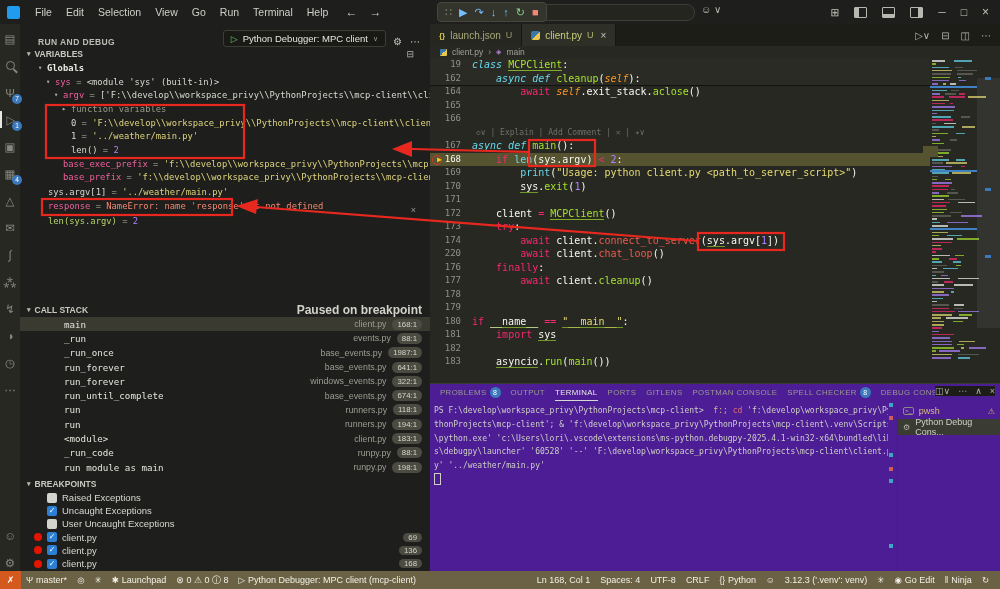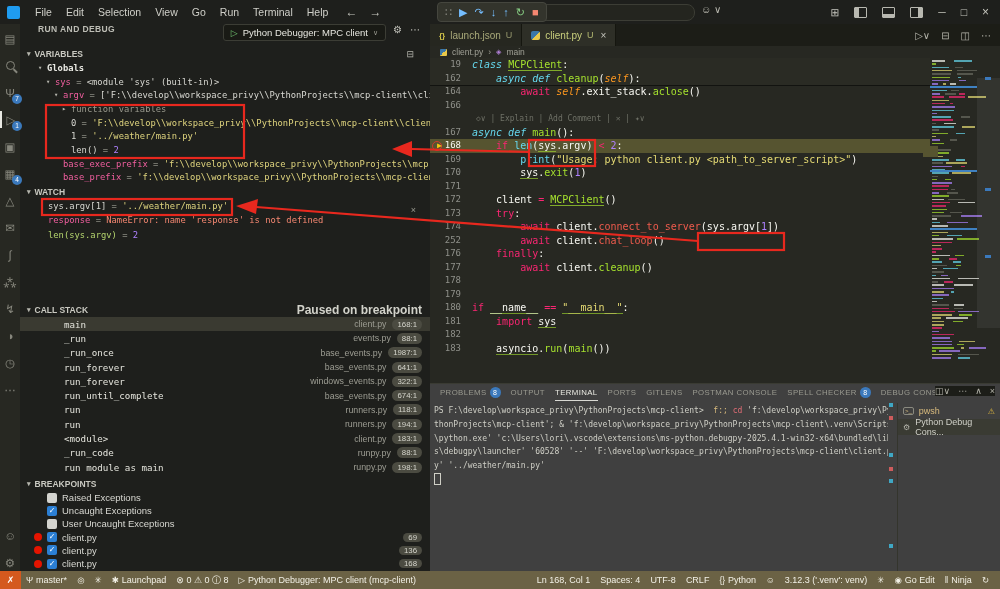--- a/index.html
+++ b/index.html
@@ -32,21 +32,21 @@
   .act.active{color:#ececе4;border-left:2px solid #e8e8e2}
   .abadge{position:absolute;right:-2px;bottom:-3px;background:#3b79bc;color:#fff;border-radius:50%;
     width:10px;height:10px;font-size:6.5px;line-height:10px;text-align:center}
   .mag{width:7px;height:7px;border:1.5px solid #87877d;border-radius:50%;position:relative}
   .mag::after{content:"";position:absolute;width:5px;height:1.5px;background:#87877d;
     transform:rotate(45deg);right:-4px;bottom:-2px}
   .mt-auto{margin-top:auto}
 
   
   #sidebar{position:absolute;left:20px;top:24px;width:410px;bottom:18px;background:#1e1f1c;z-index:10}
-  .sb-head{height:23px;display:flex;align-items:flex-start}
+  .sb-head{height:23px;display:flex;align-items:flex-end}
   .sb-title{font-size:8.5px;font-weight:bold;letter-spacing:.4px;color:#bdbdb5;padding-left:18px}
   .cfg{margin-left:auto;display:flex;align-items:center;gap:5px;background:#191a15;border:1px solid #3c3d35;
     border-radius:3px;height:15px;padding:0 7px;font-size:9.5px;color:#e6e6df}
   .cfg-play{color:#71c671;font-size:9px}
   .cfg-chev{color:#9a9a90;font-size:7px}
   .sb-acts{display:flex;gap:8px;padding:0 10px 0 7px;color:#c5c5bd;font-size:10px}
   .section{position:absolute;left:0;right:0}
   .section-head{display:flex;align-items:center;height:14px;font-size:8.5px;font-weight:bold;
     color:#c9c9c1;padding-left:7px;gap:4px}
   .chev{font-size:7px;color:#b5b5ad}
@@ -116,21 +116,21 @@
   .gv{color:#b5d56e}.wb{color:#e8e8e2;font-weight:bold}
 
   #minimap{position:absolute;top:34px;right:23px;width:47px;bottom:0;background:#272822}
   #ruler{position:absolute;top:34px;right:0;width:23px;bottom:0}
   .mm-line{position:absolute;left:0;right:0;height:1.5px;background:#3f81c1}
   .mm-cur{position:absolute;left:-7px;width:15px;height:11px;background:#565430}
   .thumb{position:absolute;left:0;width:23px;background:rgba(255,255,255,.06)}
   .rmark{position:absolute;width:6px;height:3px;left:8px;background:#3b79bc}
 
   
-  #panel{position:absolute;left:430px;top:383px;width:570px;height:188px;background:#404040;
+  #panel{position:absolute;left:430px;top:383px;width:570px;height:188px;background:#4c1d95;
     border-top:1px solid #3a3b33;box-sizing:border-box}
   .ptabs{height:17px;display:flex;align-items:center;gap:10px;padding:0 66px 0 10px;font-size:7.8px;
     letter-spacing:.4px;color:#9a9a90;white-space:nowrap;overflow:hidden}
   .ptab{display:flex;align-items:center;gap:3px;height:16px}
   .ptab.active{color:#eaeae2;border-bottom:1px solid #d8d8d2}
   .pbadge{background:#3b79bc;color:#fff;border-radius:50%;width:11px;height:11px;font-size:7px;
     line-height:11px;text-align:center;display:inline-block}
   .pactions{position:absolute;right:5px;top:2px;display:flex;gap:8px;color:#b5b5ab;font-size:9px;background:#1c1d18}
   .term{position:absolute;left:4px;top:20px;width:454px;font-family:"DejaVu Sans Mono",monospace;
     font-size:8px;line-height:13.8px;white-space:pre;overflow:hidden}
@@ -249,24 +249,20 @@
         <div class="var-row" style="padding-left: 42px;"><span class="vchev">▸</span><span class="tk fv">function variables</span></div>
         <div class="var-row" style="padding-left: 42px;"><span class="vchev"> </span><span class="tk wv">0 </span><span class="tk eq">= </span><span class="tk yv">'F:\\develop\\workspace_privy\\PythonProjects\\mcp-client\\client.py'</span></div>
         <div class="var-row" style="padding-left: 42px;"><span class="vchev"> </span><span class="tk wv">1 </span><span class="tk eq">= </span><span class="tk yv">'../weather/main.py'</span></div>
         <div class="var-row" style="padding-left: 42px;"><span class="vchev"> </span><span class="tk wv">len() </span><span class="tk eq">= </span><span class="tk puv">2</span></div>
         <div class="var-row" style="padding-left: 34px;"><span class="vchev"> </span><span class="tk pk">base_exec_prefix </span><span class="tk eq">= </span><span class="tk yv">'f:\\develop\\workspace_privy\\PythonProjects\\mcp-client\\…</span></div>
         <div class="var-row" style="padding-left: 34px;"><span class="vchev"> </span><span class="tk pk">base_prefix </span><span class="tk eq">= </span><span class="tk yv">'f:\\develop\\workspace_privy\\PythonProjects\\mcp-client\\.ven</span></div>
       </div>
   </div>
 
   <div class="section" id="sec-watch" style="top:161px">
-    <div class="section-head">
-      <span class="chev">▾</span>
-      <span>WATCH</span>
-    </div>
     <div id="watch-rows" style="position:relative">
         <div class="watch-row"><span class="tk wv">sys.argv[1] </span><span class="tk eq">= </span><span class="tk yv">'../weather/main.py'</span></div>
         <div class="watch-row"><span class="tk pk">response </span><span class="tk eq">= </span><span class="tk err">NameError: name 'response' is not defined</span></div>
         <div class="watch-row"><span class="tk gv">len(sys.argv) </span><span class="tk eq">= </span><span class="tk puv">2</span></div>
       </div>
     <span class="watch-x">×</span>
   </div>
 
   <div class="section" id="sec-stack" style="top:279px">
     <div class="section-head">
@@ -407,20 +403,24 @@
       </div>
       <div class="code-row sticky stickylast">
         <span class="ln">162</span>
         <span class="content"><span class="tk w">    </span><span class="tk kwi">async def </span><span class="tk g">cleanup</span><span class="tk w">(</span><span class="tk oi">self</span><span class="tk w">):</span></span>
       </div>
       <div class="code-row">
         <span class="ln">164</span>
         <span class="content"><span class="tk w">        </span><span class="tk p">await </span><span class="tk oi">self</span><span class="tk w">.exit_stack.</span><span class="tk g">aclose</span><span class="tk w">()</span></span>
       </div>
       <div class="code-row">
+        <span class="ln">165</span>
+        <span class="content"></span>
+      </div>
+      <div class="code-row">
         <span class="ln">166</span>
         <span class="content"></span>
       </div>
       <div class="code-row">
         <span class="hintline">◇∨ | Explain | Add Comment | ✕ | ✦∨</span>
       </div>
       <div class="code-row">
         <span class="ln">167</span>
         <span class="content"><span class="tk kwi">async def </span><span class="tk g">main</span><span class="tk w">():</span></span>
       </div>
@@ -448,21 +448,21 @@
       </div>
       <div class="code-row">
         <span class="ln">173</span>
         <span class="content"><span class="tk w">    </span><span class="tk p">try</span><span class="tk w">:</span></span>
       </div>
       <div class="code-row">
         <span class="ln">174</span>
         <span class="content"><span class="tk w">        </span><span class="tk p">await </span><span class="tk w">client</span><span class="tk w">.</span><span class="tk rd">connect_to_server</span><span class="tk w">(</span><span class="tk wg">sys</span><span class="tk w">.argv[</span><span class="tk pu">1</span><span class="tk w">])</span></span>
       </div>
       <div class="code-row">
-        <span class="ln">252</span>
+        <span class="ln">220</span>
         <span class="content"><span class="tk w">        </span><span class="tk p">await </span><span class="tk w">client</span><span class="tk w">.</span><span class="tk rd">chat_loop</span><span class="tk w">()</span></span>
       </div>
       <div class="code-row">
         <span class="ln">176</span>
         <span class="content"><span class="tk w">    </span><span class="tk p">finally</span><span class="tk w">:</span></span>
       </div>
       <div class="code-row">
         <span class="ln">177</span>
         <span class="content"><span class="tk w">        </span><span class="tk p">await </span><span class="tk w">client</span><span class="tk w">.</span><span class="tk g">cleanup</span><span class="tk w">()</span></span>
       </div>

